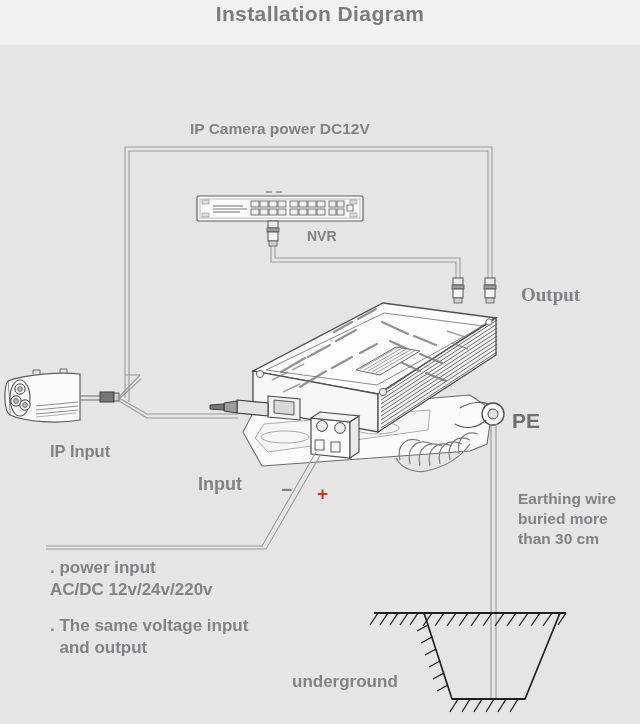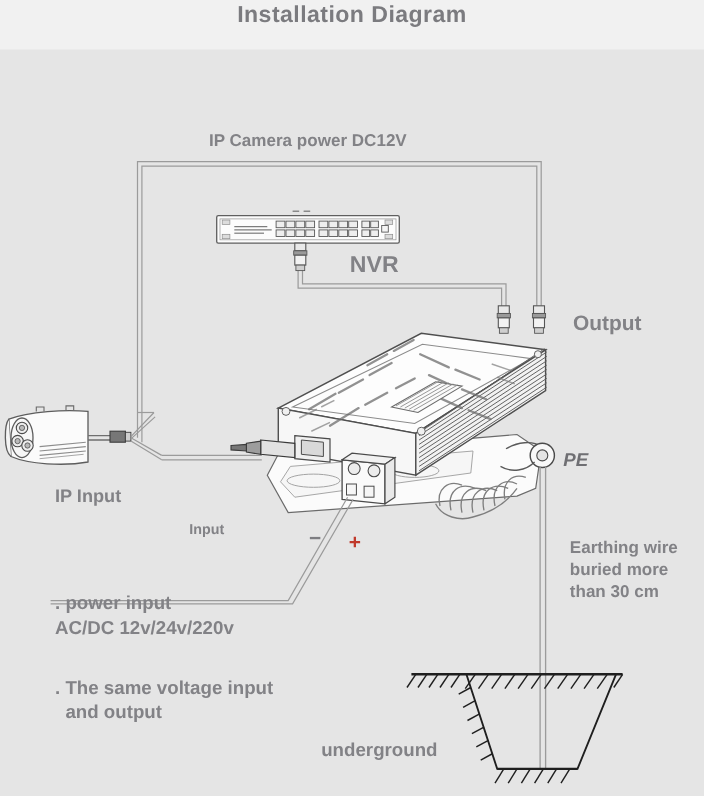--- a/index.html
+++ b/index.html
@@ -35,27 +35,27 @@
     letter-spacing: 0.4px;
   }
   .lbl {
     position: absolute;
     color: #828286;
     font-weight: bold;
     white-space: pre;
     line-height: 1.28;
   }
   #lbl-dc12v   { left: 190px; top: 107px; font-size: 15.5px; margin-top: 12px; }
-  #lbl-nvr     { left: 318px; top: 228px; font-size: 21px; }
-  #lbl-output  { left: 521px; top: 283px; font-size: 19px; }
-  #lbl-pe      { left: 512px; top: 408px; font-size: 17px; color: #6f6f73; font-style: italic; }
+  #lbl-nvr     { left: 307px; top: 228px; font-size: 14px; }
+  #lbl-output  { left: 521px; top: 283px; font-size: 19px; font-family: Liberation Serif, serif; }
+  #lbl-pe      { left: 512px; top: 408px; font-size: 21px; color: #6f6f73; }
   #lbl-ipcam   { left: 50px;  top: 441px; font-size: 16.5px; }
-  #lbl-input   { left: 172px; top: 473px; font-size: 13px; }
+  #lbl-input   { left: 198px; top: 473px; font-size: 18px; }
   #lbl-earth   { left: 518px; top: 469px; font-size: 15.5px; margin-top: 20px; }
-  #lbl-power   { left: 50px;  top: 538px; font-size: 17px; }
+  #lbl-power   { left: 50px;  top: 557px; font-size: 17px; }
   #lbl-same    { left: 50px;  top: 615px; font-size: 17px; }
   #lbl-under   { left: 292px; top: 671px; font-size: 17px; }
   #lbl-minus   { left: 281px; top: 478px; font-size: 19px; color: #7d7d81; font-weight: bold; }
   #lbl-plus    { left: 317px; top: 482px; font-size: 19px; color: #c0392b; font-weight: bold; }
   svg.art {
     position: absolute;
     left: 0; top: 0;
     width: 640px; height: 724px;
   }
 </style>

